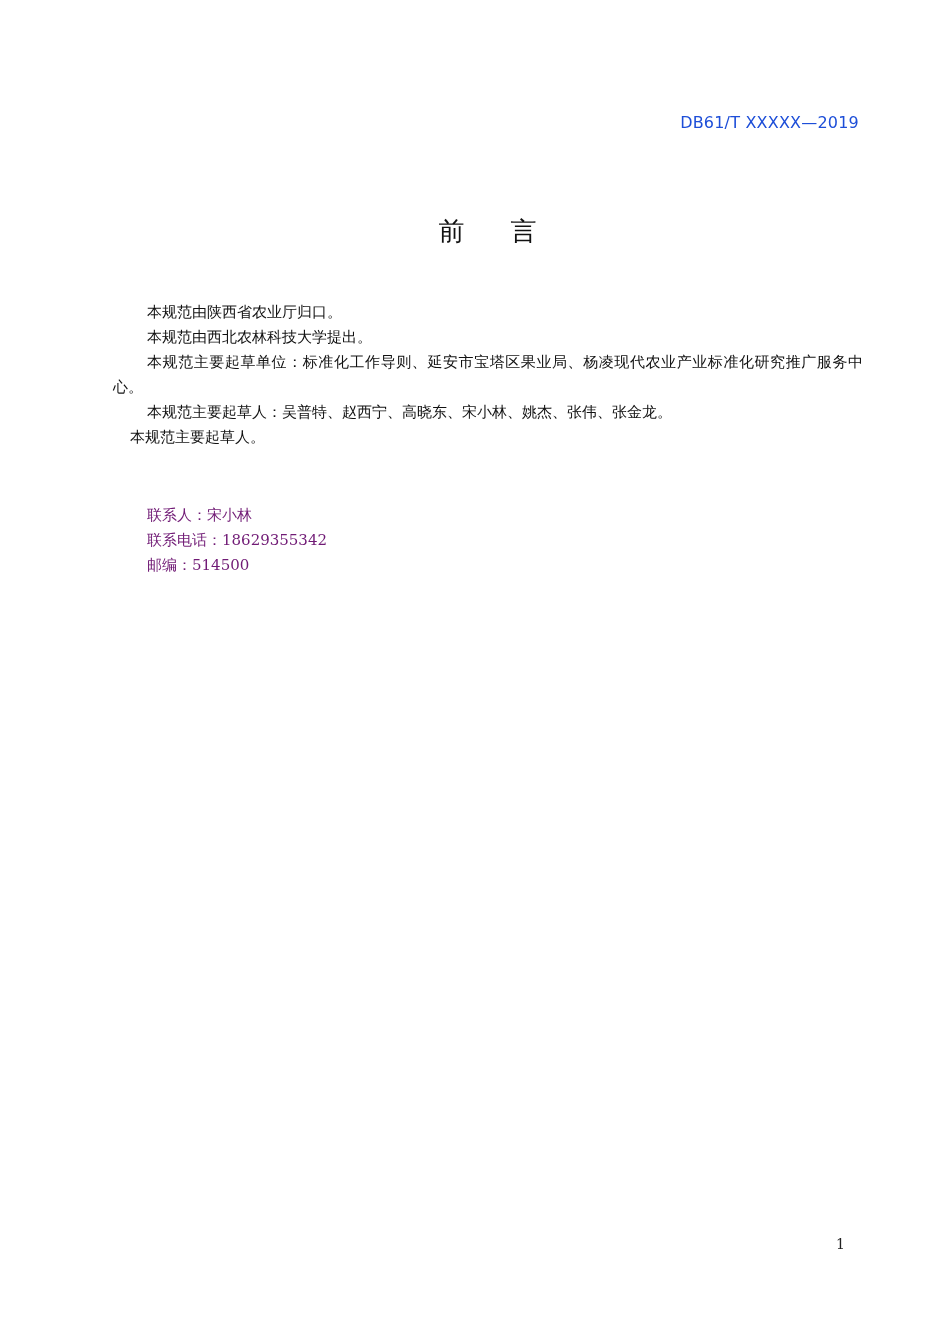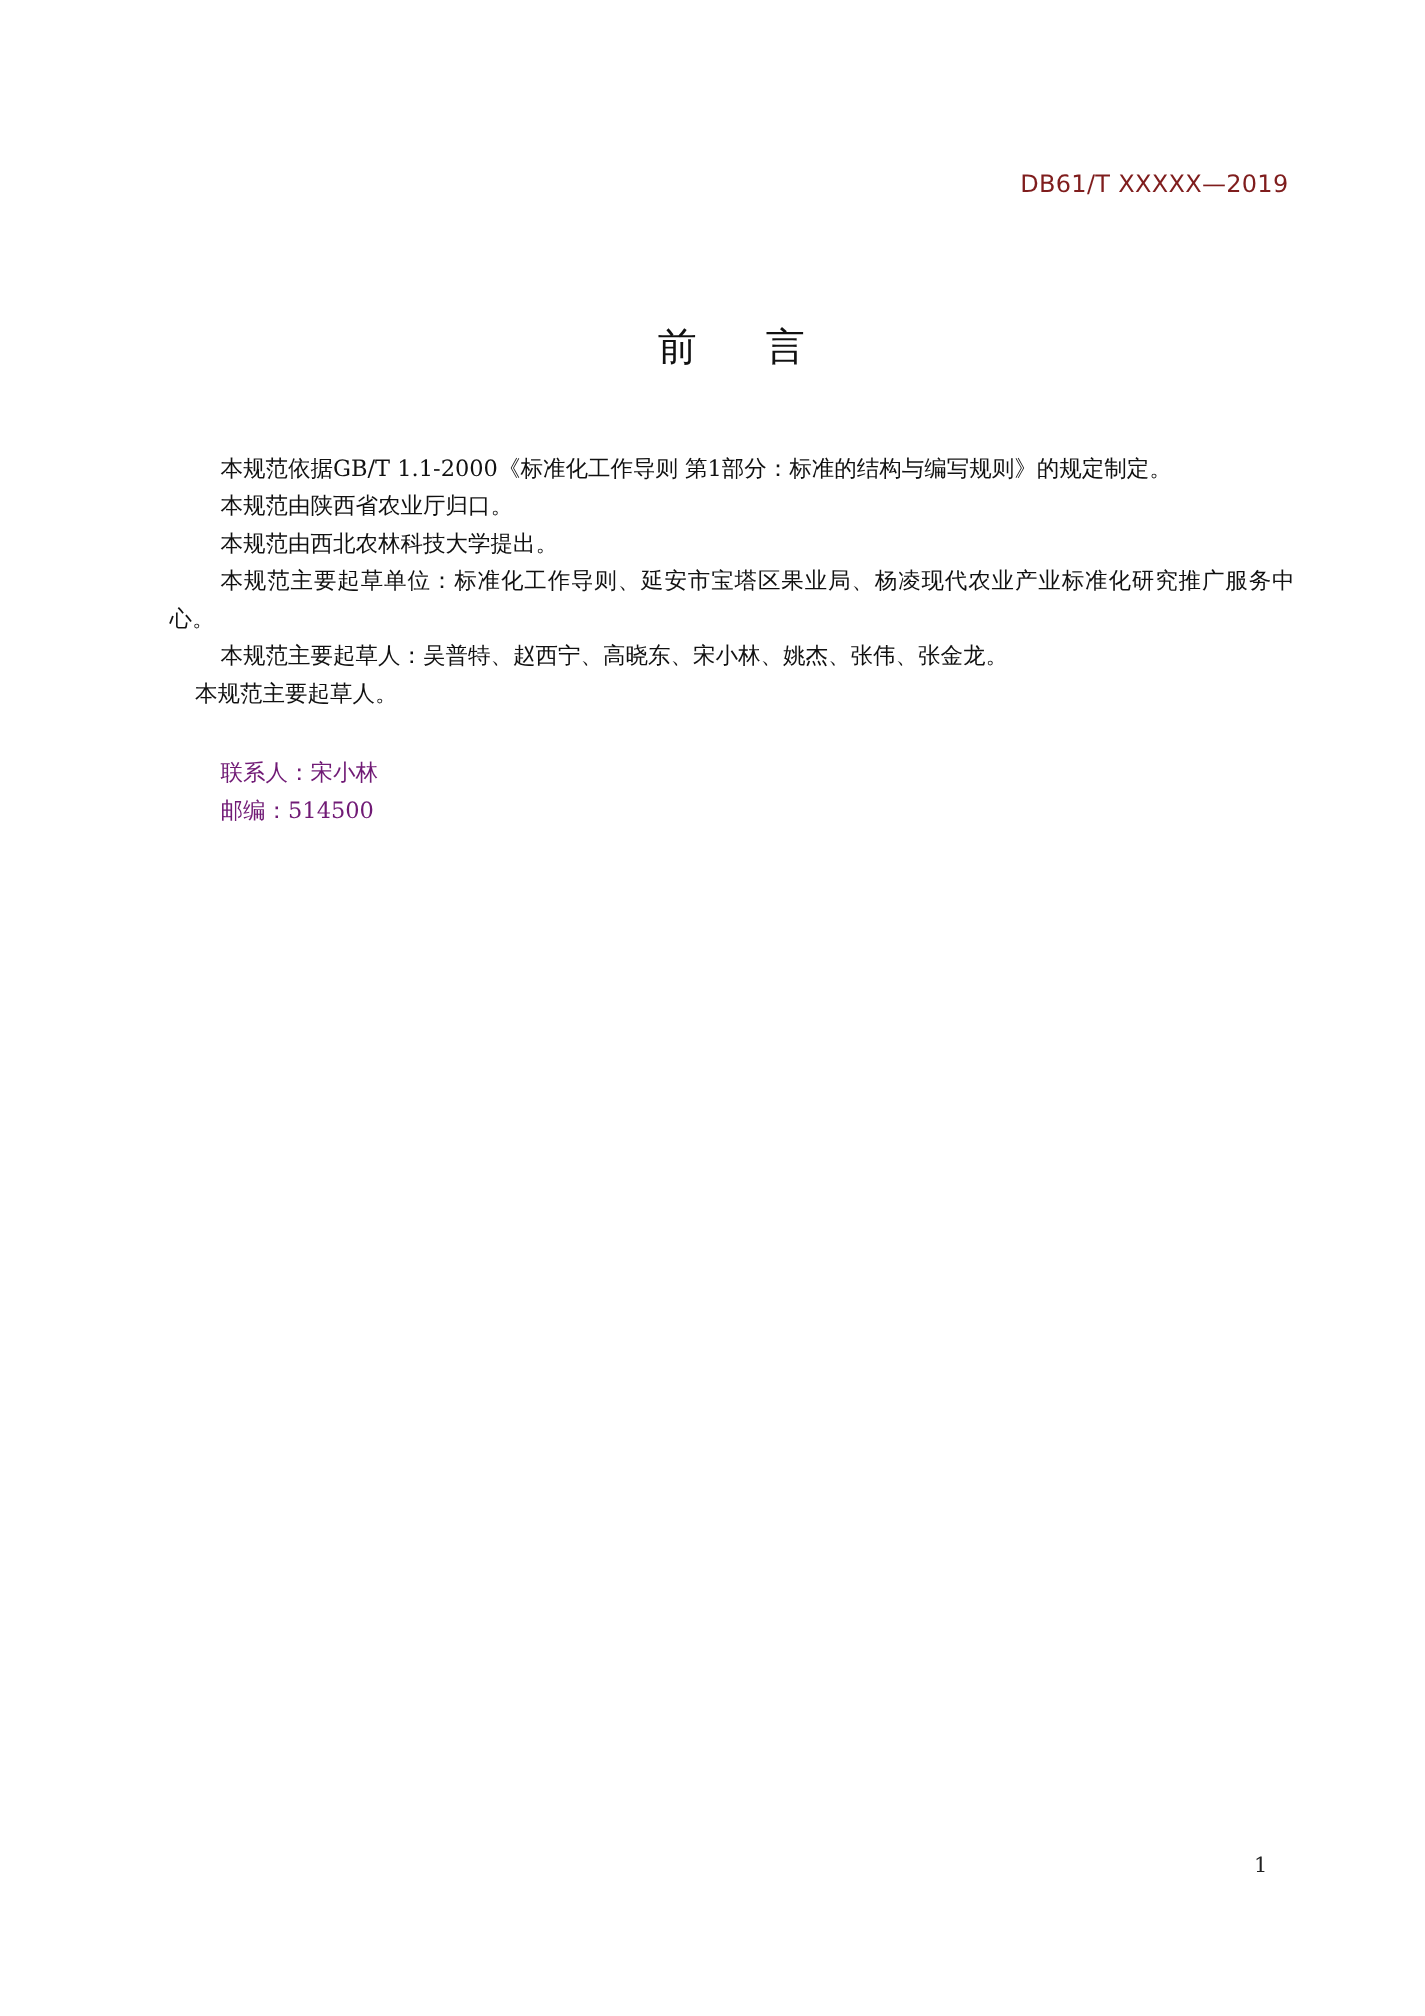--- a/index.html
+++ b/index.html
@@ -15,21 +15,21 @@
       color: #000000;
       font-family: "DejaVu Serif", "Liberation Serif", serif;
     }
     .header-code {
       position: absolute;
       top: 113px;
       right: 91px;
       font-family: "DejaVu Sans", "Liberation Sans", sans-serif;
       font-size: 16px;
       letter-spacing: 0.2px;
-      color: #7f1d1d;
+      color: #1d4ed8;
     }
     .title {
       position: absolute;
       top: 214px;
       left: 0;
       width: 975px;
       text-align: center;
       font-family: "DejaVu Sans", "Liberation Sans", sans-serif;
       font-size: 26px;
       color: #111;
@@ -77,26 +77,26 @@
 </head>
 <body>
 
 <div class="header-code">DB61/T XXXXX—2019</div>
 
 <div class="title">
   <span>前</span><span class="gap"></span><span>言</span>
 </div>
 
 <div class="body-text">
-  <p class="para">本规范依据GB/T 1.1-2000《标准化工作导则  第1部分：标准的结构与编写规则》的规定制定。</p>
   <p class="para">本规范由陕西省农业厅归口。</p>
   <p class="para">本规范由西北农林科技大学提出。</p>
   <p class="para">本规范主要起草单位：标准化工作导则、延安市宝塔区果业局、杨凌现代农业产业标准化研究推广服务中心。</p>
   <p class="para">本规范主要起草人：吴普特、赵西宁、高晓东、宋小林、姚杰、张伟、张金龙。</p>
   <p class="para small-indent">本规范主要起草人。</p>
 </div>
 
 <div class="contact">
   <p>联系人：宋小林</p>
+  <p>联系电话：18629355342</p>
   <p>邮编：514500</p>
 </div>
 
 <div class="page-number">1</div>
 
 </body></html>

